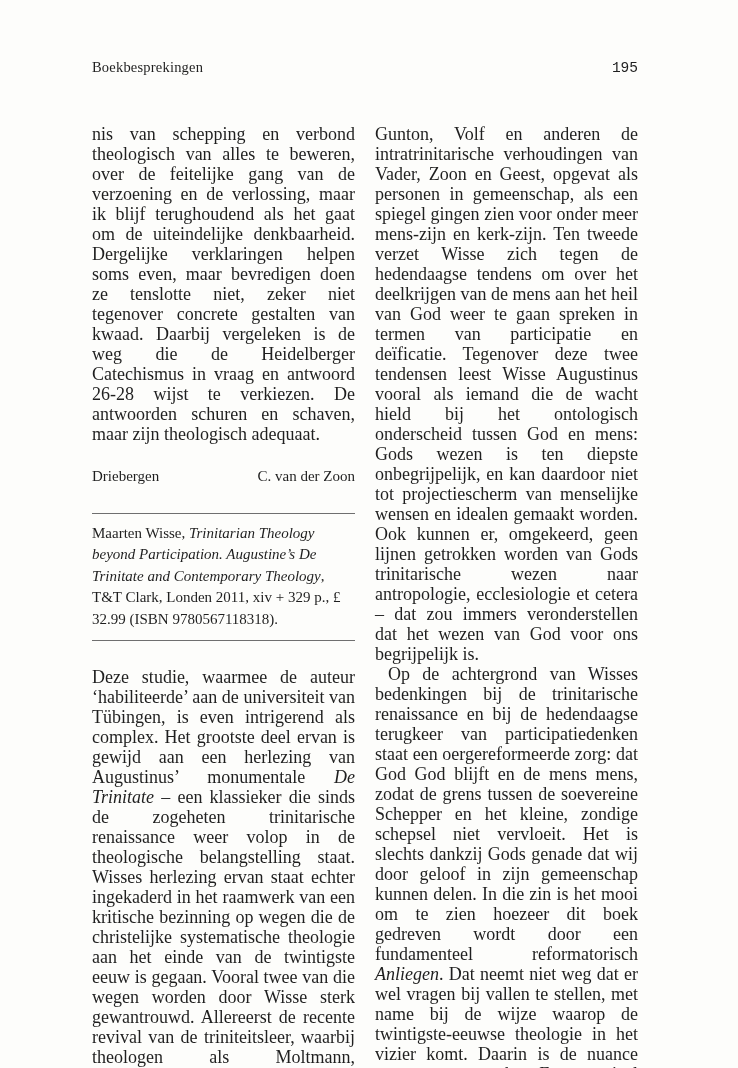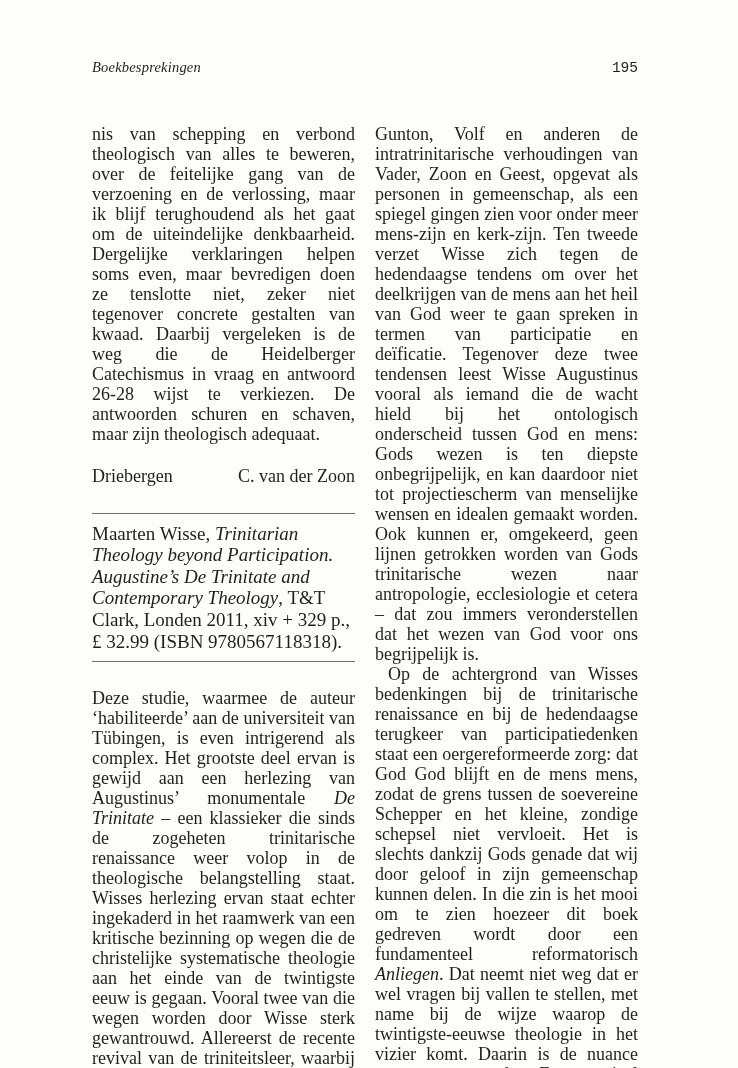--- a/index.html
+++ b/index.html
@@ -21,21 +21,21 @@
     position: absolute;
     left: 92px;
     top: 58px;
     width: 546px;
     display: flex;
     justify-content: space-between;
     align-items: baseline;
     font-size: 14.5px;
     line-height: 18px;
   }
-  .running-title { font-style: italic; letter-spacing: 0.2px; }
+  .running-title { letter-spacing: 0.2px; }
   .page-number { font-style: normal; font-family: Liberation Mono, monospace; }
   .columns {
     position: absolute;
     left: 92px;
     top: 124px;
     width: 546px;
     display: flex;
     gap: 20px;
     align-items: flex-start;
   }
@@ -44,32 +44,32 @@
   .body-par {
     font-size: 18px;
     line-height: 20px;
     text-align: justify;
   }
   .body-par.cont { text-align-last: justify; }
   .indent { text-indent: 13px; }
   .signature {
     display: flex;
     justify-content: space-between;
-    font-size: 18px;
+    font-size: 15px;
     line-height: 21.6px;
     margin-top: 22px;
   }
   .rule {
     height: 1px;
     background: var(--rule, #6f6f6f);
     margin-top: 25px;
   }
   .rule.bottom { margin-top: 9px; }
   .citation {
-    font-size: 19px;
+    font-size: 15px;
     line-height: 21.6px;
     text-align: left;
     margin-top: 9px;
   }
   .review-start { margin-top: 26px; }
 </style>
 </head>
 <body>
 
 <div class="page">

